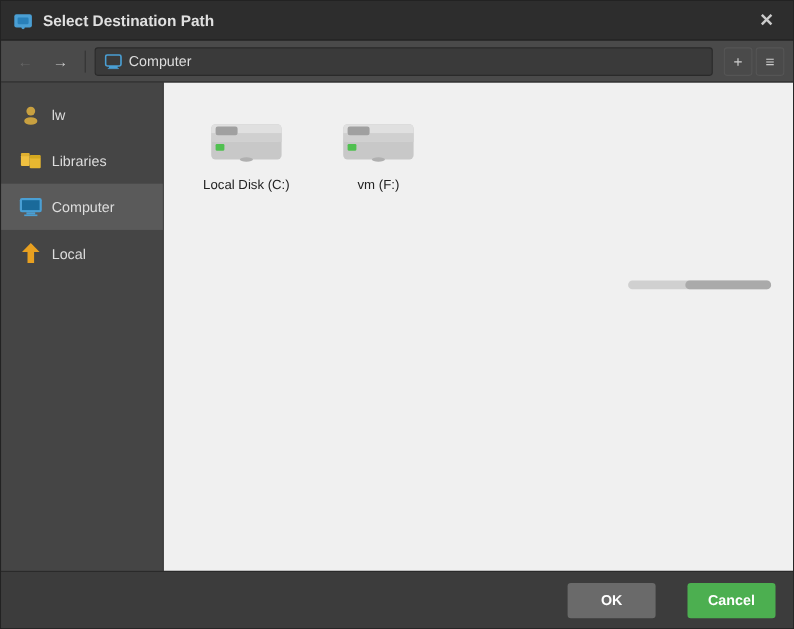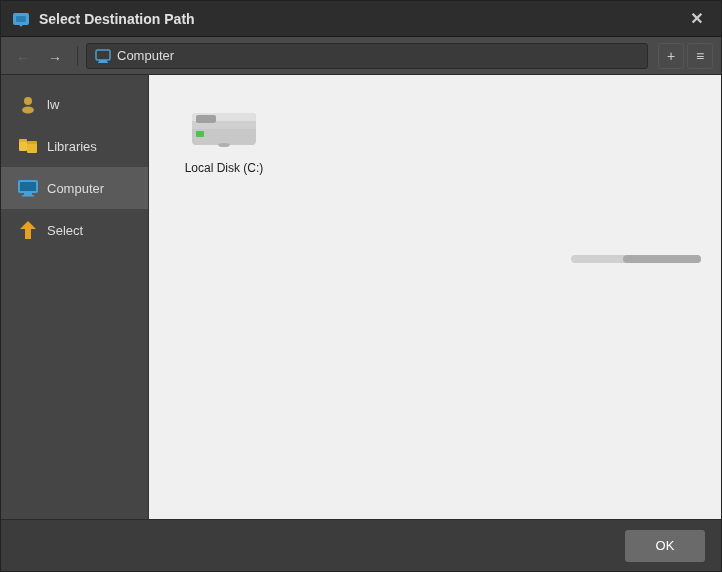--- a/index.html
+++ b/index.html
@@ -184,21 +184,21 @@
     }
     .btn {
       height: 32px;
       min-width: 80px;
       padding: 0 5px;
       border: none;
       border-radius: 3px;
       font-size: 13px;
       cursor: pointer;
       font-family: inherit;
-      font-weight: 400;
+      font-weight: 700;
       margin-left: 19px;
     }
     .btn-ok {
       background: #6a6a6a;
       color: #fff;
     }
     .btn-cancel {
       background: #4caf50;
       color: #fff;
     }
@@ -278,46 +278,58 @@
           </svg>
         </div>
         <span>Computer</span>
       </div>
       <div class="sidebar-item">
         <div class="sidebar-item-icon">
           <svg width="20" height="22" viewBox="0 0 20 22">
             <polygon points="10,2 18,10 13,10 13,20 7,20 7,10 2,10" fill="#e8a020"></polygon>
           </svg>
         </div>
-        <span>Select</span>
+        <span>Local</span>
       </div>
     </div>
 
     <div class="file-area">
 
       <div class="file-item">
         <svg width="72" height="52" viewBox="0 0 72 52">
           <rect x="4" y="10" width="64" height="32" rx="4" fill="#c8c8c8"></rect>
           <rect x="4" y="10" width="64" height="16" rx="4" fill="#e0e0e0"></rect>
           <rect x="4" y="18" width="64" height="8" fill="#d0d0d0"></rect>
           <rect x="8" y="12" width="20" height="8" rx="2" fill="#a0a0a0"></rect>
           <ellipse cx="36" cy="42" rx="6" ry="2" fill="#b0b0b0"></ellipse>
           <rect x="8" y="28" width="8" height="6" rx="1" fill="#50c050"></rect>
         </svg>
         <span class="file-label">Local Disk (C:)</span>
       </div>
 
 
 
+      <div class="file-item">
+        <svg width="72" height="52" viewBox="0 0 72 52">
+          <rect x="4" y="10" width="64" height="32" rx="4" fill="#c8c8c8"></rect>
+          <rect x="4" y="10" width="64" height="16" rx="4" fill="#e0e0e0"></rect>
+          <rect x="4" y="18" width="64" height="8" fill="#d0d0d0"></rect>
+          <rect x="8" y="12" width="20" height="8" rx="2" fill="#a0a0a0"></rect>
+          <ellipse cx="36" cy="42" rx="6" ry="2" fill="#b0b0b0"></ellipse>
+          <rect x="8" y="28" width="8" height="6" rx="1" fill="#50c050"></rect>
+        </svg>
+        <span class="file-label">vm (F:)</span>
+      </div>
 
 
       <div style="width:100%; display:flex; justify-content:flex-end; padding-top: 60px;">
         <div style="width:130px; height:8px; background:#d0d0d0; border-radius:4px;">
           <div style="height:100%; width:60%; background:#aaa; border-radius:4px; margin-left:40%;"></div>
         </div>
       </div>
     </div>
   </div>
 
   <div class="footer">
     <button class="btn btn-ok">OK</button>
+    <button class="btn btn-cancel">Cancel</button>
   </div>
 </div>
 
 </body></html>

